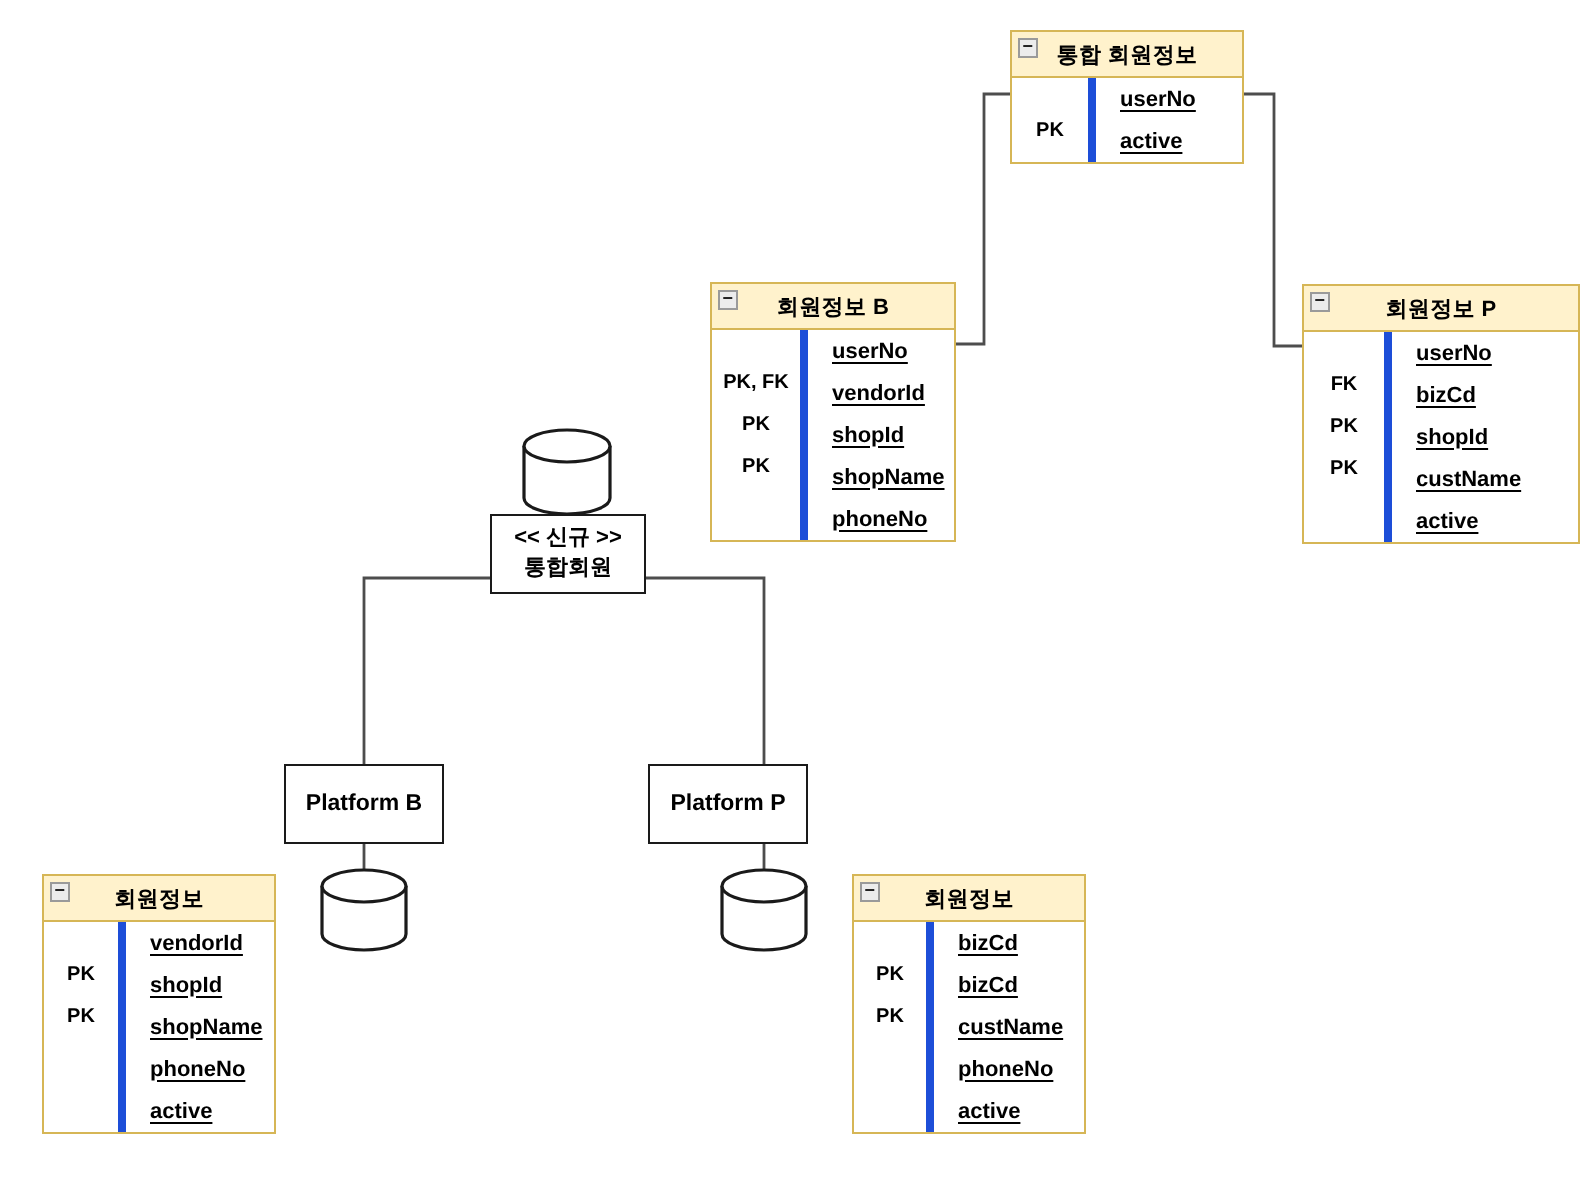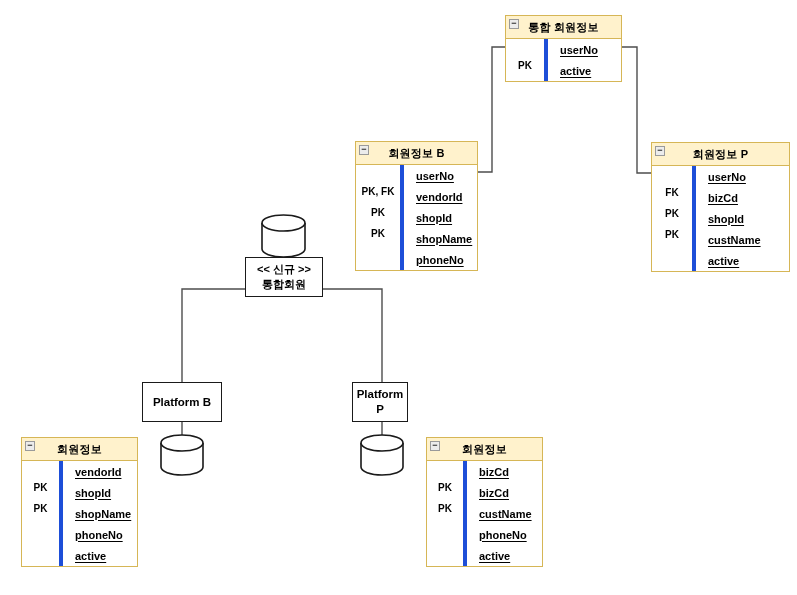--- a/index.html
+++ b/index.html
@@ -150,21 +150,21 @@
 
   <div class="node" style="left:245px;top:257px;width:78px;height:40px;font-size:11px;">
     <span>&lt;&lt; 신규 &gt;&gt;</span>
     <span>통합회원</span>
   </div>
 
   <div class="node" style="left:142px;top:382px;width:80px;height:40px;">
     <span>Platform B</span>
   </div>
 
-  <div class="node" style="left:352px;top:382px;width:56px;height:40px;">
+  <div class="node" style="left:324px;top:382px;width:80px;height:40px;">
     <span>Platform P</span>
   </div>
 
   <div class="etable" style="left:21px;top:437px;width:117px;--kw:37px;">
     <div class="hdr">
       <span class="collapse">−</span>
       <span>회원정보</span>
     </div>
     <div class="tbody">
       <div class="trow">

